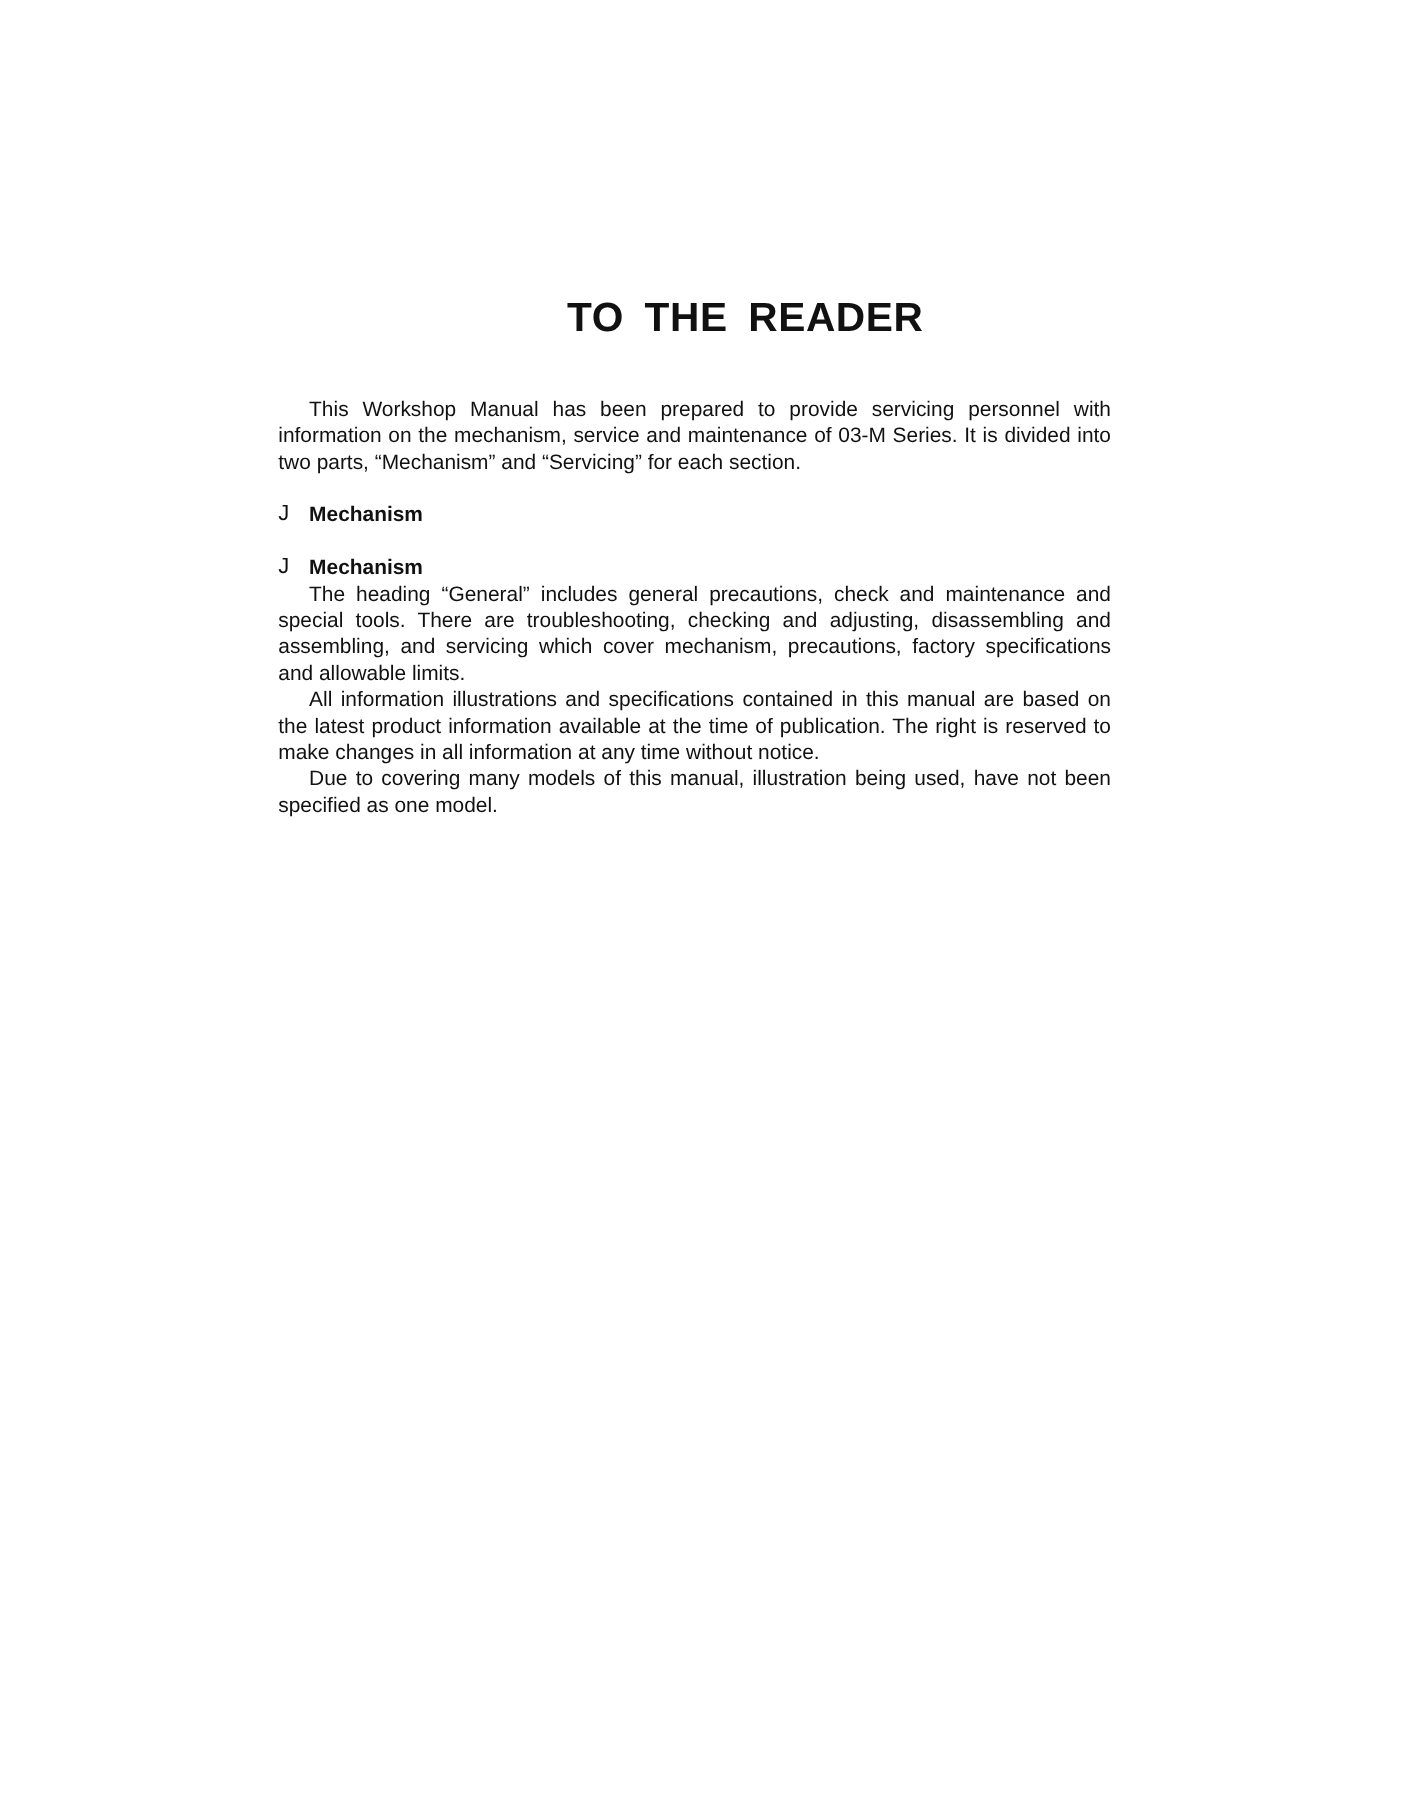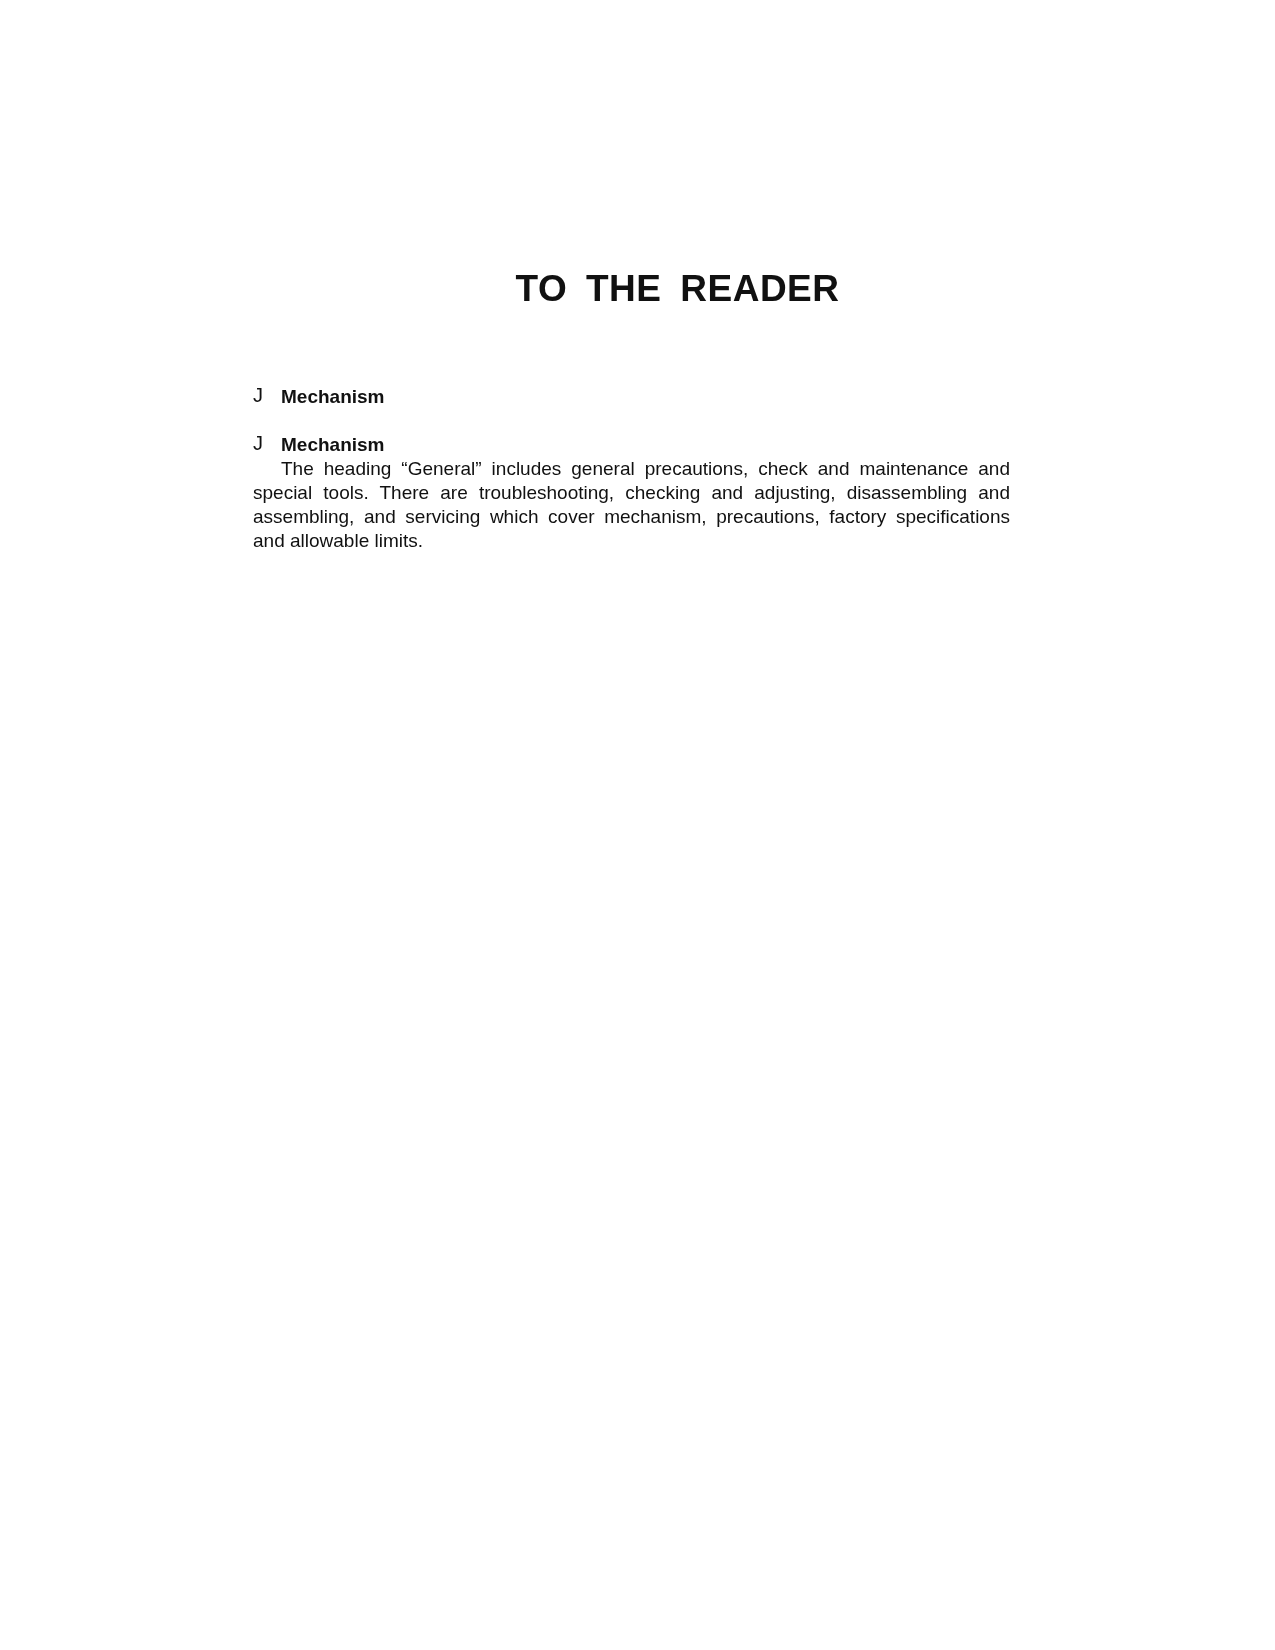--- a/index.html
+++ b/index.html
@@ -17,26 +17,29 @@
   .gap { height: 24px; }
   .section-head { position: relative; margin: 0; padding-left: 28px; font-weight: bold; }
   .bullet { position: absolute; left: 0; top: -2px; font-weight: normal; font-size: 20px; }
 </style>
 </head>
 <body>
 
 <h1 class="title">TO THE READER</h1>
 
 <div class="content">
+  <p class="para">This Workshop Manual has been prepared to provide servicing personnel with information on the mechanism, service and maintenance of 03-M Series. It is divided into two parts, “Mechanism” and “Servicing” for each section.</p>
   <div class="gap"></div>
 
   <p class="section-head">
     <span class="bullet">J</span>
     <span>Mechanism</span>
   </p>
   <div class="gap"></div>
 
   <p class="section-head">
     <span class="bullet">J</span>
     <span>Mechanism</span>
   </p>
   <p class="para">The heading “General” includes general precautions, check and maintenance and special tools. There are troubleshooting, checking and adjusting, disassembling and assembling, and servicing which cover mechanism, precautions, factory specifications and allowable limits.</p>
+  <p class="para">All information illustrations and specifications contained in this manual are based on the latest product information available at the time of publication. The right is reserved to make changes in all information at any time without notice.</p>
+  <p class="para">Due to covering many models of this manual, illustration being used, have not been specified as one model.</p>
 </div>
 
 </body></html>

